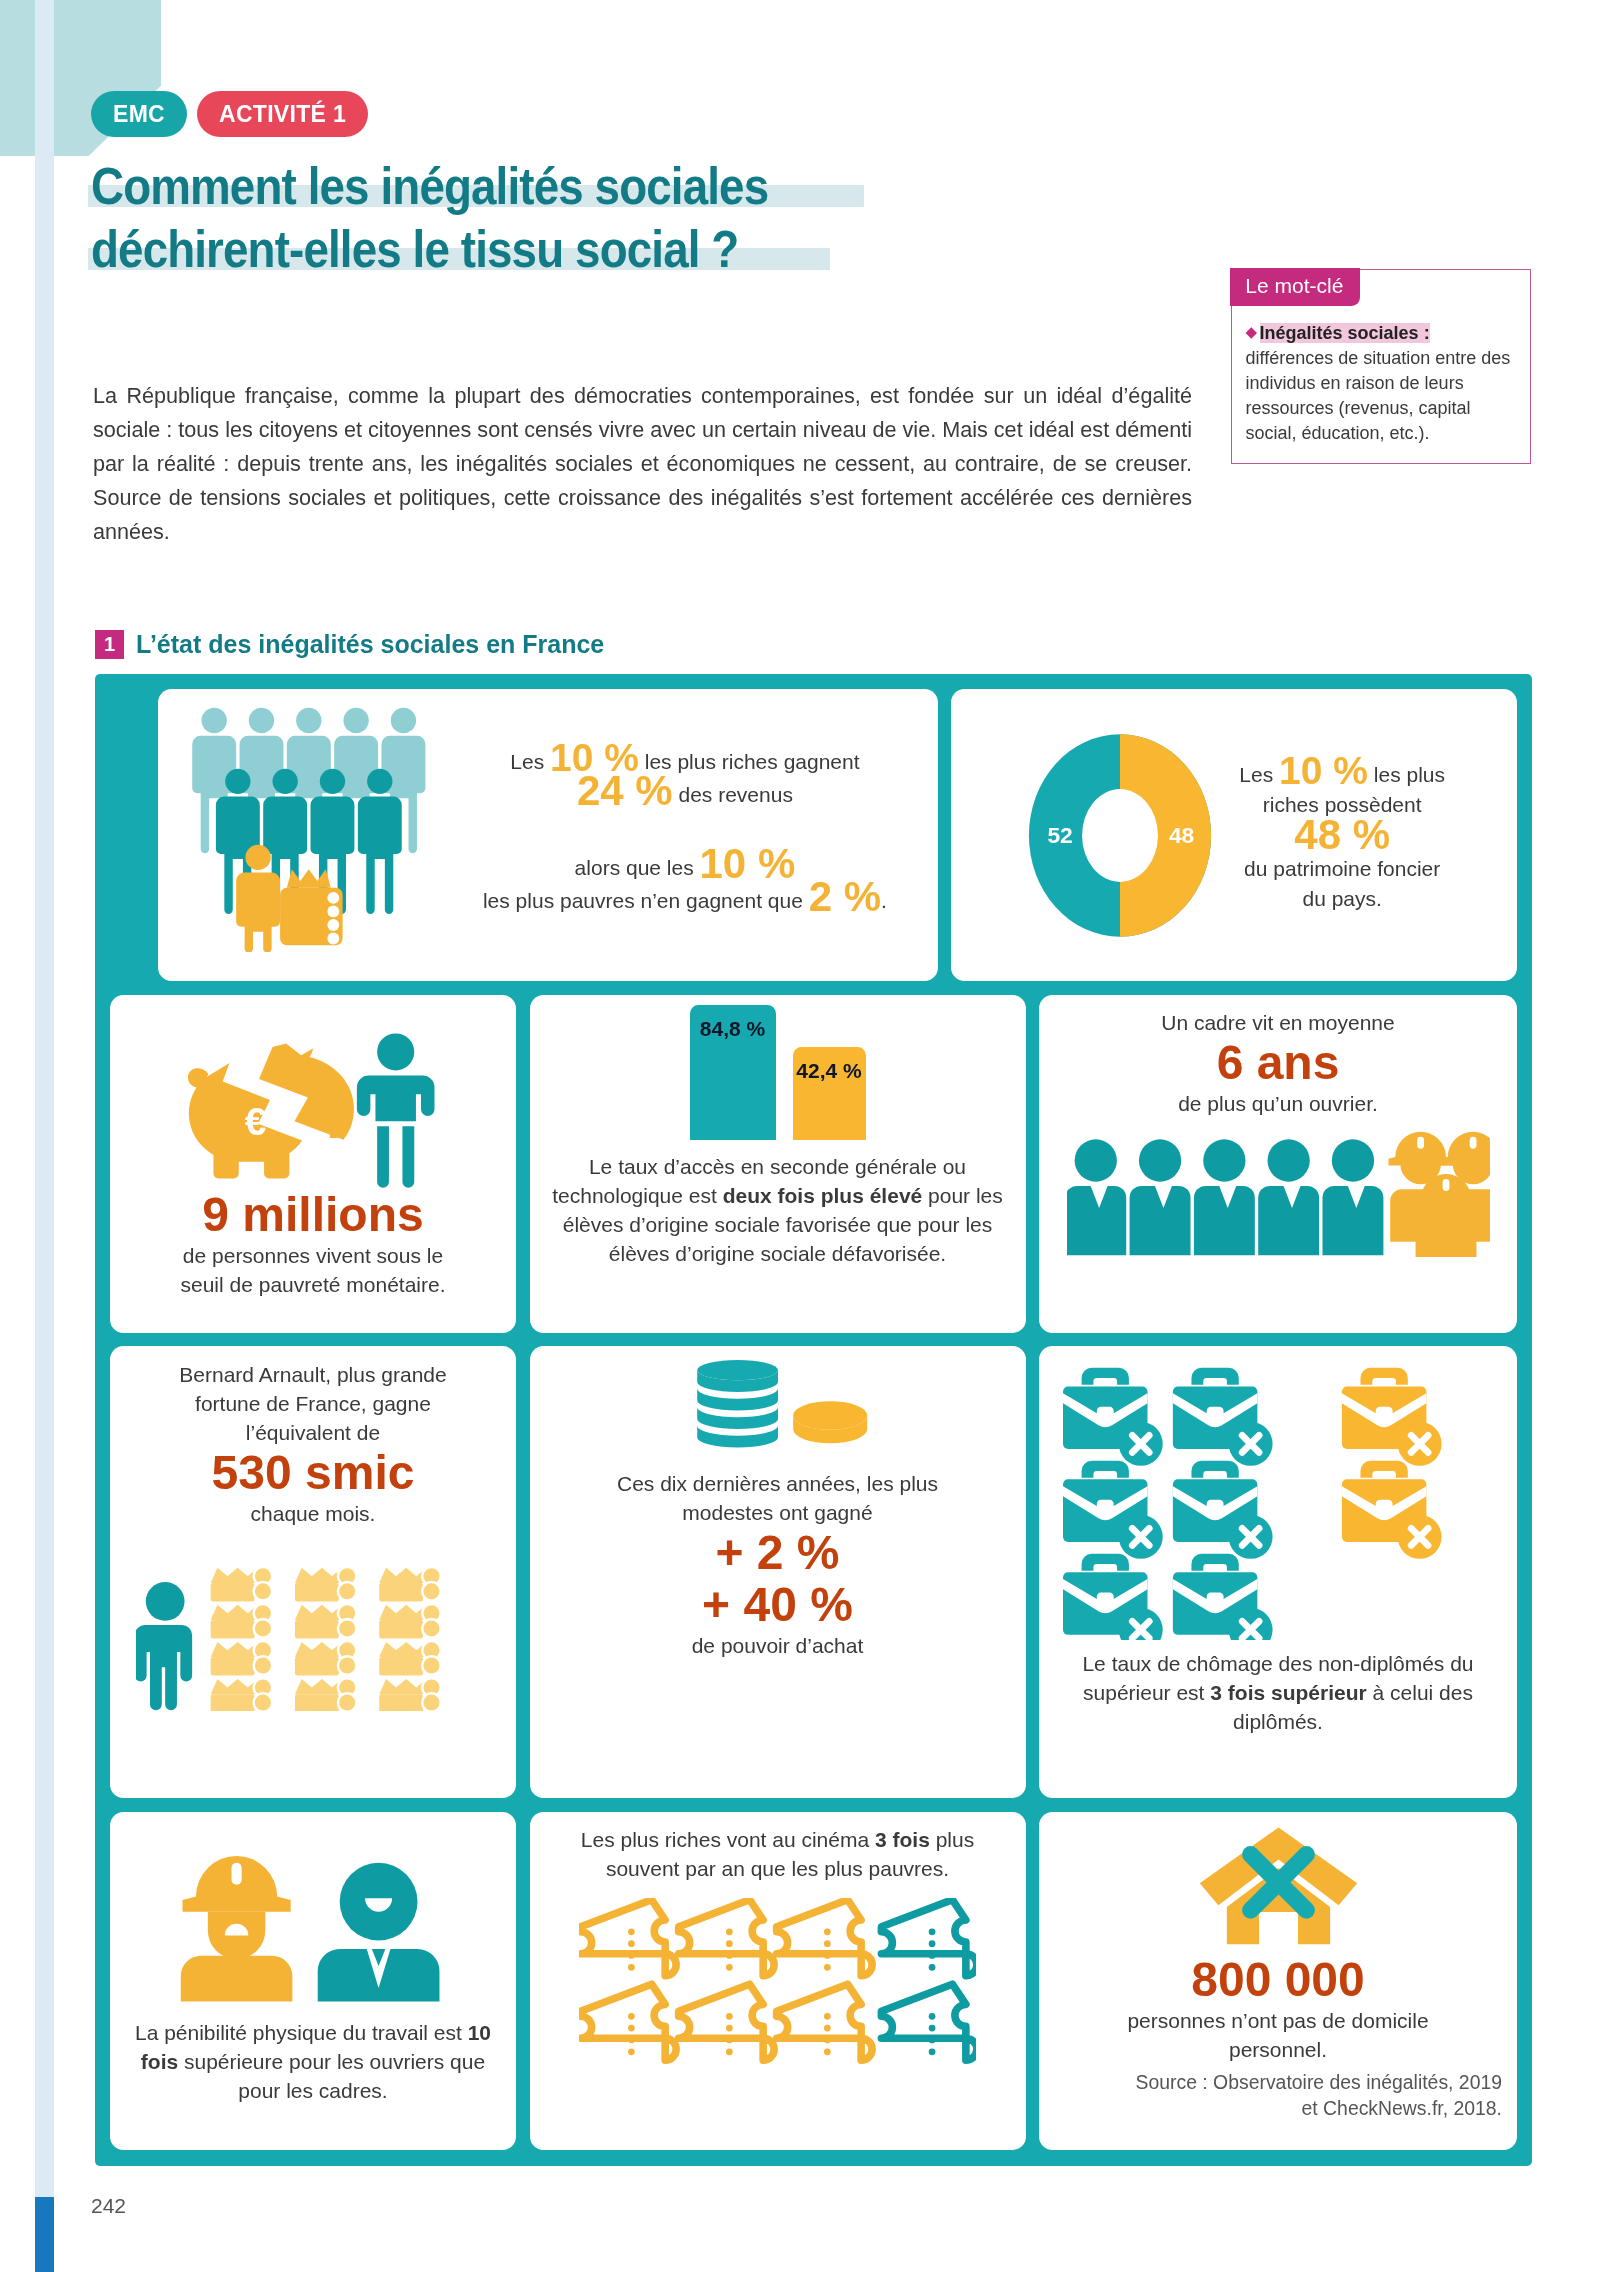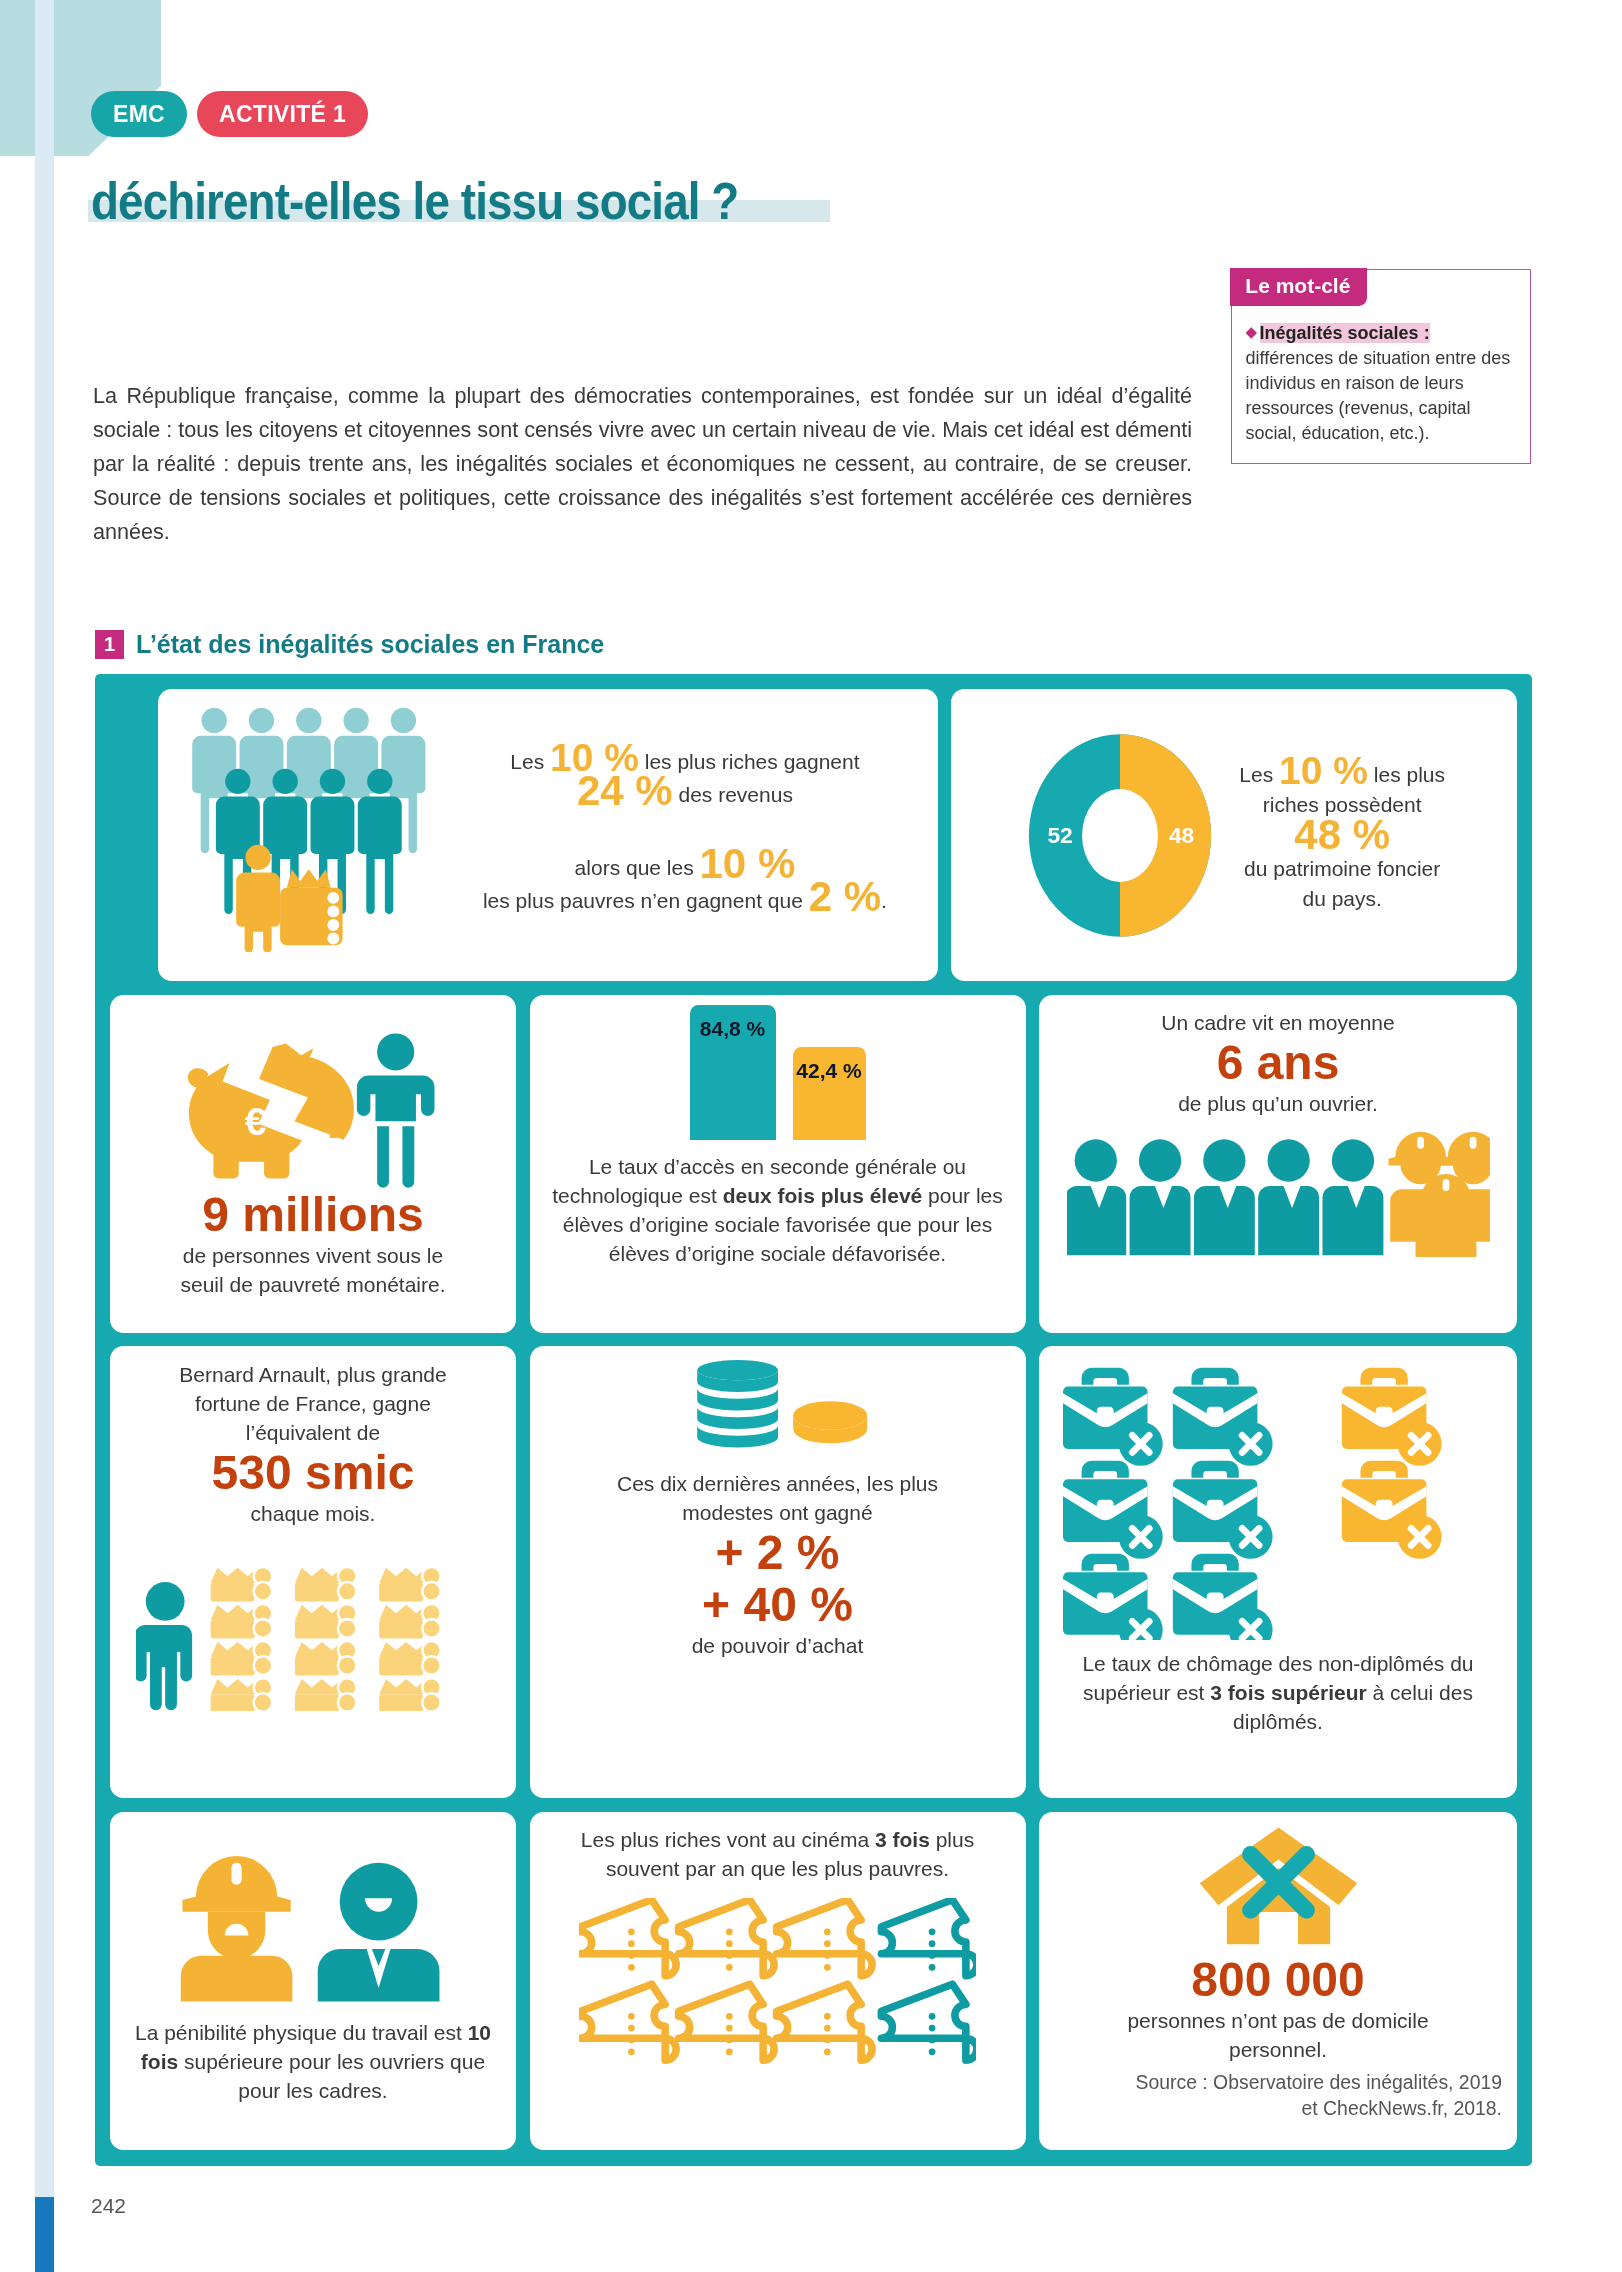--- a/index.html
+++ b/index.html
@@ -57,21 +57,21 @@
     font-size:21.6px; line-height:34px; color:#3a3a3a; text-align:justify;
   }
 
   
   .motcle{
     position:absolute; left:1231px; top:269px; width:300px;
     border:1.7px solid #c0558f; background:#fff; z-index:5;
   }
   .motcle-tab{
     display:inline-block; background:#c42a7e; color:#fff;
-    font-weight:bold; font-size:21px; padding:6px 17px 7.6px 15px;
+    font-weight:normal; font-size:21px; padding:6px 17px 7.6px 15px;
     border-radius:0 0 8.5px 0; margin-left:-1.7px; margin-top:-1.7px;
   }
   .motcle-body{ padding:13.5px 15px 17px 13.5px; font-size:18px; line-height:25px; }
   .motcle-body .bullet{ color:#c42a7e; font-size:15px; margin-right:2.5px; vertical-align:1.7px;}
   .motcle-term{ font-weight:bold; background:#f2c6dd; color:#222; }
 
   
   .sec-head{ position:absolute; left:95px; top:630px; display:flex; align-items:center; gap:12px; z-index:5;}
   .sec-num{
     width:29px; height:29px; background:#c42a7e; color:#fff;
@@ -145,21 +145,23 @@
 <div class="corner-shape"></div>
 <div class="left-rail"></div>
 <div class="left-rail-blue"></div>
 
 <div class="badges">
   <div class="badge badge-emc">EMC</div>
   <div class="badge badge-act">ACTIVITÉ 1</div>
 </div>
 
 <div class="title-wrap">
-  <br>
+  <div class="title-line">
+    <span class="hl"></span><span class="txt">Comment les inégalités sociales</span>
+  </div><br>
   <div class="title-line">
     <span class="hl"></span><span class="txt">déchirent-elles le tissu social ?</span>
   </div>
 </div>
 
 <div class="intro">La République française, comme la plupart des démocraties contemporaines, est fondée sur un idéal d’égalité sociale : tous les citoyens et citoyennes sont censés vivre avec un certain niveau de vie. Mais cet idéal est démenti par la réalité : depuis trente ans, les inégalités sociales et économiques ne cessent, au contraire, de se creuser. Source de tensions sociales et politiques, cette croissance des inégalités s’est fortement accélérée ces dernières années.</div>
 
 <div class="motcle">
   <div class="motcle-tab">Le mot-clé</div>
   <div class="motcle-body">

